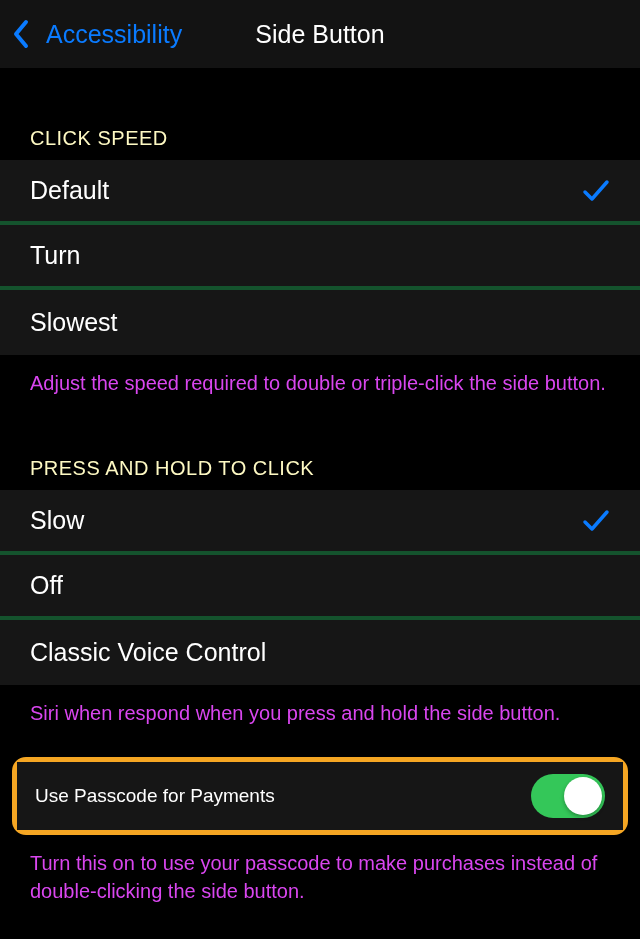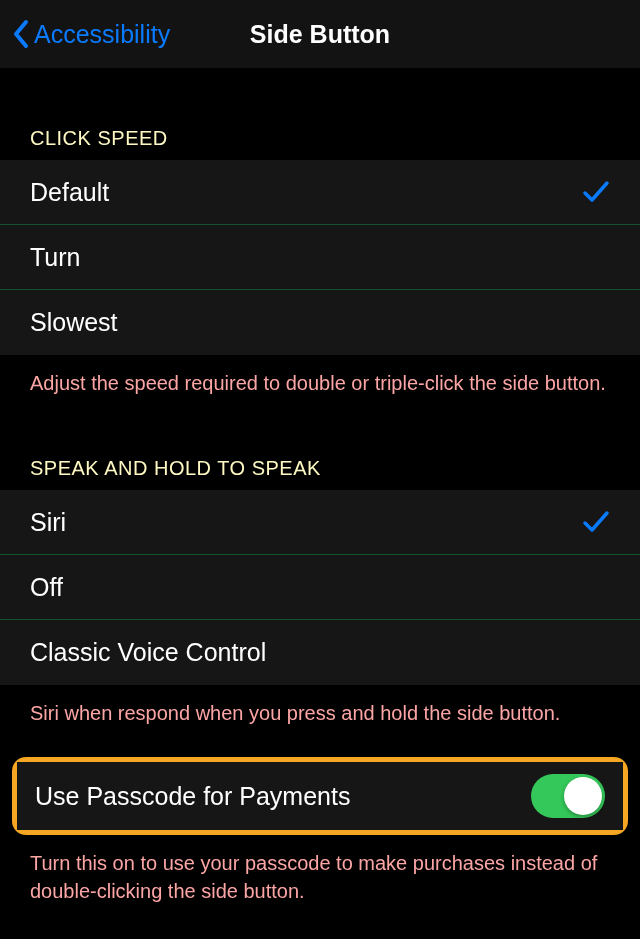--- a/index.html
+++ b/index.html
@@ -21,89 +21,89 @@
       display: flex;
       align-items: center;
       position: relative;
       padding: 0 12px;
     }
     .back-button {
       display: flex;
       align-items: center;
       color: #0a7bff;
       font-size: 25px;
-      gap: 4px;
+      gap: 16px;
       text-align: center;
     }
     .back-chevron {
       width: 18px;
       height: 30px;
     }
     .header-title {
       position: absolute;
       left: 50%;
       transform: translateX(-50%);
       color: #ffffff;
       font-size: 25px;
-      font-weight: 700;
+      font-weight: 400;
     }
     .section-header {
       padding: 40px 30px 10px 30px;
       color: #fef9c3;
       font-size: 20px;
       letter-spacing: 0.5px;
     }
     .section-header.first {
       padding-top: 55px;
     }
     .list {
       background: #161616;
     }
     .list-item {
       display: flex;
       align-items: center;
       justify-content: space-between;
       height: 65px;
       padding: 0 30px;
-      border-bottom: 1px solid #14532d;
+      border-bottom: 4px solid #14532d;
     }
     .list-item:last-child {
       border-bottom: none;
     }
     .list-item-label {
       color: #ffffff;
       font-size: 25px;
     }
     .checkmark {
       color: #0a7bff;
       width: 28px;
       height: 28px;
     }
     .section-footer {
       padding: 14px 30px 20px 30px;
-      color: #fca5a5;
+      color: #d946ef;
       font-size: 20px;
       line-height: 1.4;
     }
     .highlight-box {
       border: 5px solid #f5a623;
       border-radius: 14px;
       margin: 10px 12px 0 12px;
     }
     .toggle-item {
       display: flex;
       align-items: center;
       justify-content: space-between;
       height: 68px;
       padding: 0 18px;
       background: #161616;
     }
     .toggle-item-label {
       color: #ffffff;
-      font-size: 25px;
+      font-size: 19px;
     }
     .toggle {
       width: 74px;
       height: 44px;
       background: #34c759;
       border-radius: 22px;
       position: relative;
     }
     .toggle-knob {
       width: 38px;
@@ -145,24 +145,24 @@
   </div>
   <div class="list-item">
     <span class="list-item-label">Turn</span>
   </div>
   <div class="list-item">
     <span class="list-item-label">Slowest</span>
   </div>
 </div>
 <div class="section-footer">Adjust the speed required to double or triple-click the side button.</div>
 
-<div class="section-header">SPEAK AND HOLD TO SPEAK</div>
+<div class="section-header">PRESS AND HOLD TO CLICK</div>
 <div class="list">
   <div class="list-item">
-    <span class="list-item-label">Siri</span>
+    <span class="list-item-label">Slow</span>
     <svg class="checkmark" viewBox="0 0 28 28" fill="none">
       <path d="M3 15 L10 22 L25 5" stroke="#0a7bff" stroke-width="3.5" stroke-linecap="round" stroke-linejoin="round"></path>
     </svg>
   </div>
   <div class="list-item">
     <span class="list-item-label">Off</span>
   </div>
   <div class="list-item">
     <span class="list-item-label">Classic Voice Control</span>
   </div>

